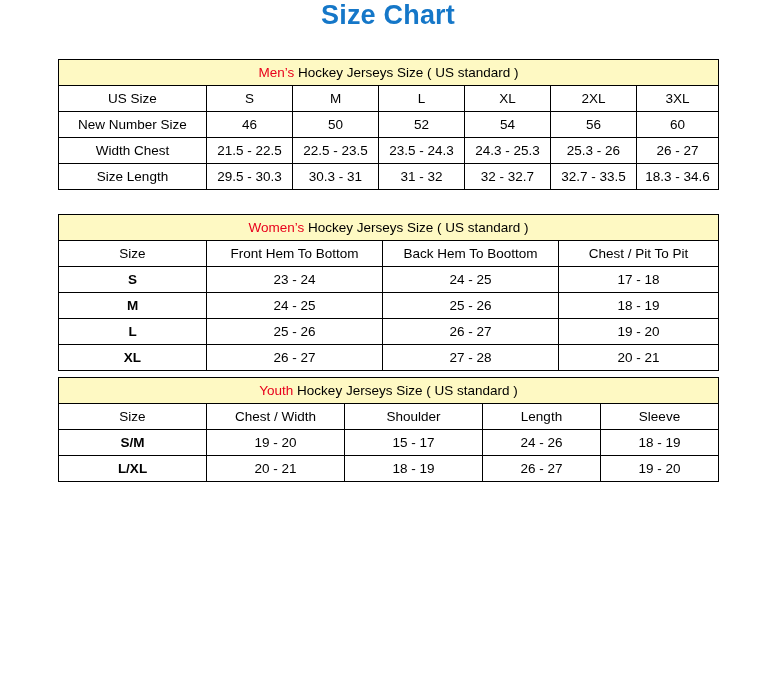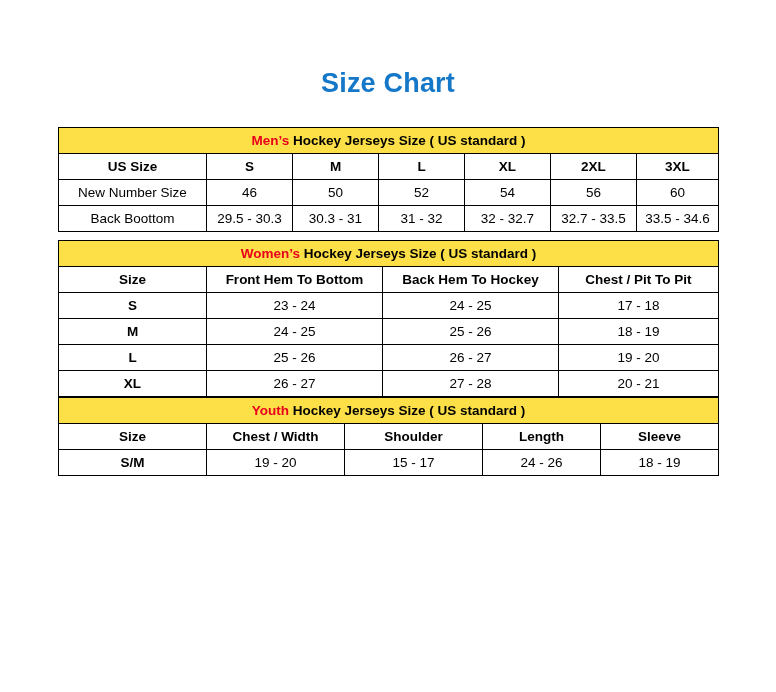--- a/index.html
+++ b/index.html
@@ -18,51 +18,50 @@
     width: 776px;
     height: 692px;
     position: relative;
     background: #ffffff;
   }
   .title {
     text-align: center;
     color: #1577c8;
     font-size: 27px;
     font-weight: bold;
-    padding-top: 68px;
     letter-spacing: 0.2px;
   }
   .chart-wrap {
     width: 660px;
     margin: 28px auto 0 auto;
   }
   table.sizetable {
     border-collapse: collapse;
     width: 100%;
     table-layout: fixed;
   }
   table.sizetable td {
     border: 1px solid #000000;
     height: 25px;
     font-size: 13.5px;
     text-align: center;
     vertical-align: middle;
     padding: 0 2px;
   }
   td.section {
-    background: #fde047;
-    font-weight: bold;
+    background: #fef9c3;
+    font-weight: normal;
     font-size: 14.5px;
     height: 31px;
   }
   td.section .accent {
     color: #e8001c;
   }
   td.colhead {
-    font-weight: bold;
+    font-weight: normal;
   }
   td.rowlabel {
     font-weight: normal;
   }
   td.rowlabel-bold {
     font-weight: bold;
   }
 </style>
 </head>
 <body>
@@ -99,46 +98,55 @@
         <tr>
           <td class="rowlabel">New Number Size</td>
           <td>46</td>
           <td>50</td>
           <td>52</td>
           <td>54</td>
           <td>56</td>
           <td>60</td>
         </tr>
         <tr>
-          <td class="rowlabel">Back Boottom</td>
+          <td class="rowlabel">Width Chest</td>
+          <td>21.5 - 22.5</td>
+          <td>22.5 - 23.5</td>
+          <td>23.5 - 24.3</td>
+          <td>24.3 - 25.3</td>
+          <td>25.3 - 26</td>
+          <td>26 - 27</td>
+        </tr>
+        <tr>
+          <td class="rowlabel">Size Length</td>
           <td>29.5 - 30.3</td>
           <td>30.3 - 31</td>
           <td>31 - 32</td>
           <td>32 - 32.7</td>
           <td>32.7 - 33.5</td>
-          <td>33.5 - 34.6</td>
+          <td>18.3 - 34.6</td>
         </tr>
       </tbody>
     </table>
 
-    <table class="sizetable" style="margin-top:8px;padding-left:10px;">
+    <table class="sizetable" style="margin-top:24px;padding-left:10px;">
       <colgroup>
         <col style="width:148px">
         <col style="width:176px">
         <col style="width:176px">
         <col style="width:160px">
       </colgroup>
       <tbody>
         <tr>
           <td class="section" colspan="4"><span class="accent">Women’s</span><span> Hockey Jerseys Size ( US standard )</span></td>
         </tr>
         <tr>
           <td class="colhead">Size</td>
           <td class="colhead">Front Hem To Bottom</td>
-          <td class="colhead">Back Hem To Hockey</td>
+          <td class="colhead">Back Hem To Boottom</td>
           <td class="colhead">Chest / Pit To Pit</td>
         </tr>
         <tr>
           <td class="rowlabel-bold">S</td>
           <td>23 - 24</td>
           <td>24 - 25</td>
           <td>17 - 18</td>
         </tr>
         <tr>
           <td class="rowlabel-bold">M</td>
@@ -154,21 +162,21 @@
         </tr>
         <tr>
           <td class="rowlabel-bold">XL</td>
           <td>26 - 27</td>
           <td>27 - 28</td>
           <td>20 - 21</td>
         </tr>
       </tbody>
     </table>
 
-    <table class="sizetable" style="">
+    <table class="sizetable" style="margin-top:6px;">
       <colgroup>
         <col style="width:148px">
         <col style="width:138px">
         <col style="width:138px">
         <col style="width:118px">
         <col style="width:118px">
       </colgroup>
       <tbody>
         <tr>
           <td class="section" colspan="5"><span class="accent">Youth</span><span> Hockey Jerseys Size ( US standard )</span></td>
@@ -180,17 +188,24 @@
           <td class="colhead">Length</td>
           <td class="colhead">Sleeve</td>
         </tr>
         <tr>
           <td class="rowlabel-bold">S/M</td>
           <td>19 - 20</td>
           <td>15 - 17</td>
           <td>24 - 26</td>
           <td>18 - 19</td>
         </tr>
+        <tr>
+          <td class="rowlabel-bold">L/XL</td>
+          <td>20 - 21</td>
+          <td>18 - 19</td>
+          <td>26 - 27</td>
+          <td>19 - 20</td>
+        </tr>
       </tbody>
     </table>
 
   </div>
 </div>
 
 </body></html>

